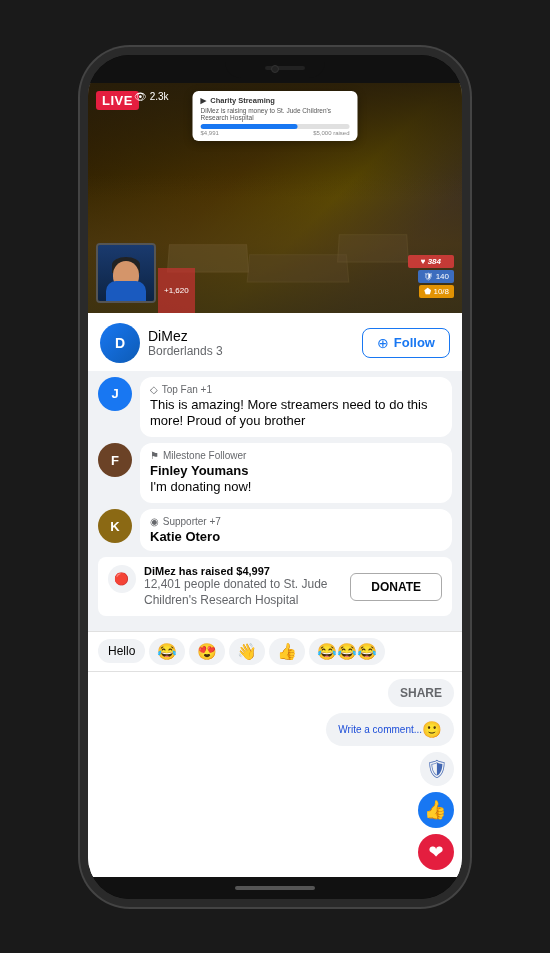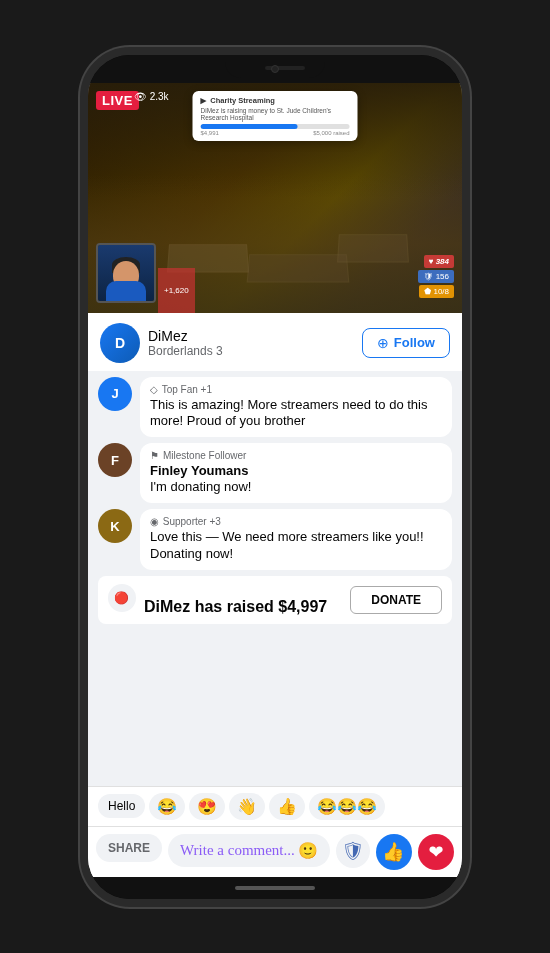--- a/index.html
+++ b/index.html
@@ -380,24 +380,23 @@
       border-radius: 50%;
       background: #f0f2f5;
       display: flex;
       align-items: center;
       justify-content: center;
       flex-shrink: 0;
       font-size: 12px;
     }
     .donation-text-block {}
     .donation-title {
-      font-size: 16px;
+      font-size: 11px;
       font-weight: 700;
       color: #050505;
-      margin-top: 14px;
     }
     .donation-sub {
       font-size: 12px;
       color: #65676b;
       line-height: 1.3;
     }
     .donate-btn {
       border: 1.5px solid #aaa;
       background: #fff;
       color: #050505;
@@ -436,24 +435,25 @@
     }
     .reaction-pill.emoji {
       font-size: 16px;
       padding: 4px 8px;
     }
     
     .comment-input-bar {
       background: #fff;
       padding: 7px 8px;
       display: flex;
-      align-items: flex-start;
+      align-items: flex-end;
       gap: 6px;
       border-top: 1px solid #e0e0e0;
       flex-shrink: 0;
+      flex-direction: column;
     }
     .share-btn {
       background: #f0f2f5;
       border: none;
       border-radius: 20px;
       padding: 7px 12px;
       font-size: 12px;
       font-weight: 600;
       color: #65676b;
       cursor: pointer;
@@ -579,22 +579,22 @@
             <div class="streamer-glasses"></div>
           </div>
           <div class="streamer-body"></div>
         </div>
       </div>
 
       <div class="score-overlay">+1,620</div>
 
       <div class="game-hud-right">
         <div style="display:flex;flex-direction:column;gap:2px;align-items:flex-end;">
-          <div style="background:rgba(220,60,60,0.85);color:#fff;font-size:8px;padding:2px 5px;border-radius:2px;font-weight:700;font-style:italic;">♥ 384</div>
-          <div style="background:rgba(60,120,220,0.85);color:#fff;font-size:8px;padding:2px 5px;border-radius:2px;">🛡 156</div>
+          <div style="background:rgba(220,60,60,0.85);color:#fff;font-size:8px;padding:2px 13px;border-radius:2px;font-weight:700;font-style:italic;">♥ 384</div>
+          <div style="background:rgba(60,120,220,0.85);color:#fff;font-size:8px;padding:2px 5px;border-radius:2px;">🛡 140</div>
           <div style="background:rgba(255,165,0,0.85);color:#fff;font-size:8px;padding:2px 5px;border-radius:2px;">⬟ 10/8</div>
         </div>
       </div>
     </div>
 
     <div class="post-section">
       <div class="post-header">
         <div class="post-user">
           <div class="avatar avatar-dimez">
             <span>D</span>
@@ -634,51 +634,52 @@
           <div class="comment-author">Finley Youmans</div>
           <div class="comment-text">I'm donating now!</div>
         </div>
       </div>
 
       <div class="comment-item">
         <div class="comment-avatar" style="background:#8b6914;">K</div>
         <div class="comment-bubble">
           <div class="comment-badge">
             <span>◉</span>
-            <span>Supporter +3</span>
+            <span>Supporter +7</span>
           </div>
-          <div class="comment-text">Love this — We need more streamers like you!! Donating now!</div>
+          <div class="comment-author">Katie Otero</div>
         </div>
       </div>
 
       <div class="donation-row">
         <div class="donation-info">
           <div class="donation-icon">🔴</div>
           <div class="donation-text-block">
             <div class="donation-title">DiMez has raised $4,997</div>
+            <div class="donation-sub">12,401 people donated to St. Jude Children's Research Hospital</div>
           </div>
         </div>
         <button class="donate-btn">DONATE</button>
       </div>
 
     </div>
 
     <div class="reaction-bar">
       <div class="reaction-pill hello">Hello</div>
       <div class="reaction-pill emoji">😂</div>
       <div class="reaction-pill emoji">😍</div>
       <div class="reaction-pill emoji">👋</div>
       <div class="reaction-pill emoji">👍</div>
       <div class="reaction-pill emoji">😂😂😂</div>
     </div>
 
     <div class="comment-input-bar">
       <button class="share-btn">SHARE</button>
       <div class="comment-input-field">
-        <span style="color:#8b5cf6;font-size:15px;font-family:Liberation Serif, serif;">Write a comment...</span>
+        <span style="color:#1d4ed8;font-size:10px;">Write a comment...</span>
         <span class="input-emoji">🙂</span>
       </div>
       <div class="shield-btn">
         <span style="font-size:18px;color:#4267b2;">🛡</span>
       </div>
       <div class="like-btn">
         <span>👍</span>
       </div>
       <div class="heart-btn">
         <span>❤</span>

